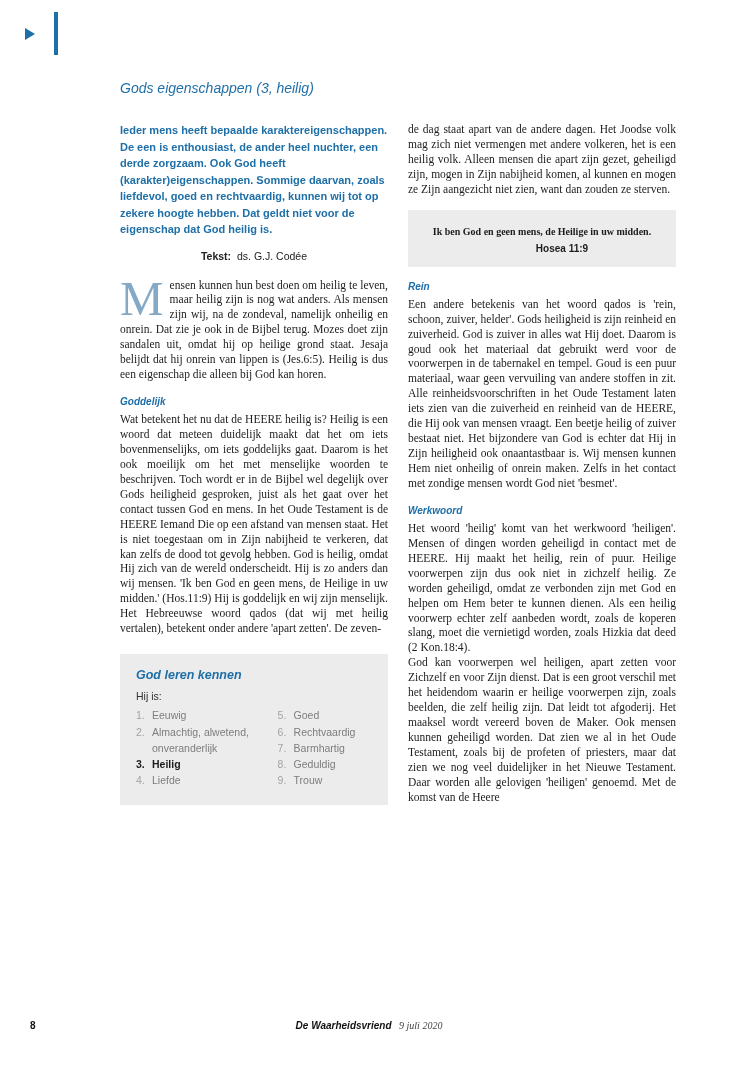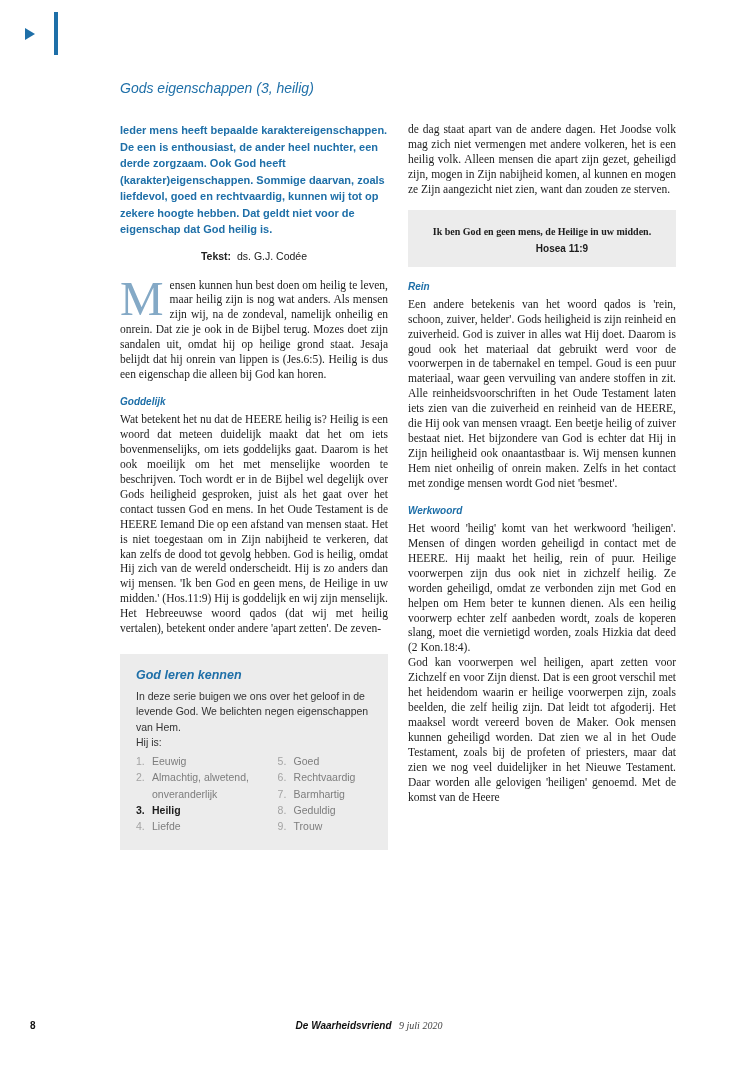--- a/index.html
+++ b/index.html
@@ -183,21 +183,20 @@
 
         <p class="body-p">
           <span class="dropcap">M</span><span>ensen kunnen hun best doen om heilig te leven, maar heilig zijn is nog wat anders. Als mensen zijn wij, na de zondeval, namelijk onheilig en onrein. Dat zie je ook in de Bijbel terug. Mozes doet zijn sandalen uit, omdat hij op heilige grond staat. Jesaja belijdt dat hij onrein van lippen is (Jes.6:5). Heilig is dus een eigenschap die alleen bij God kan horen.</span>
         </p>
 
         <h2 class="subhead">Goddelijk</h2>
         <p class="body-p">Wat betekent het nu dat de HEERE heilig is? Heilig is een woord dat meteen duidelijk maakt dat het om iets bovenmenselijks, om iets goddelijks gaat. Daarom is het ook moeilijk om het met menselijke woorden te beschrijven. Toch wordt er in de Bijbel wel degelijk over Gods heiligheid gesproken, juist als het gaat over het contact tussen God en mens. In het Oude Testament is de HEERE Iemand Die op een afstand van mensen staat. Het is niet toegestaan om in Zijn nabijheid te verkeren, dat kan zelfs de dood tot gevolg hebben. God is heilig, omdat Hij zich van de wereld onderscheidt. Hij is zo anders dan wij mensen. 'Ik ben God en geen mens, de Heilige in uw midden.' (Hos.11:9) Hij is goddelijk en wij zijn menselijk. Het Hebreeuwse woord qados (dat wij met heilig vertalen), betekent onder andere 'apart zetten'. De zeven-</p>
 
         <div class="info-box">
           <div class="box-title">God leren kennen</div>
-          <div class="box-text">In deze serie buigen we ons over het geloof in de levende God. We belichten negen eigenschappen van Hem.</div>
           <div class="box-text">Hij is:</div>
           <div class="box-lists">
             <ol class="box-list left">
                 <li class="box-item">
                 <span class="num">1.</span>
                 <span class="lbl">Eeuwig</span>
               </li>
                 <li class="box-item">
                 <span class="num">2.</span>
                 <span class="lbl">Almachtig, alwetend, onveranderlijk</span>

